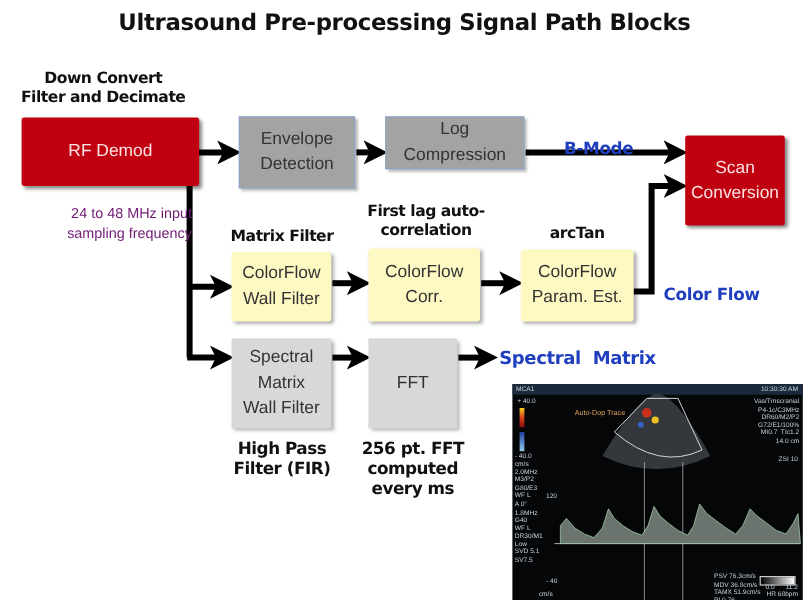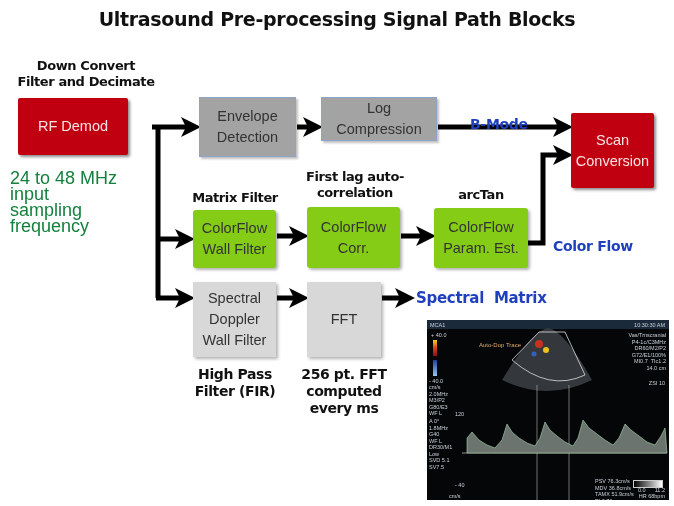--- a/index.html
+++ b/index.html
@@ -1,25 +1,25 @@
 <!DOCTYPE html>
 <html><head>
 <meta charset="utf-8">
 <style>
   html, body { margin:0; padding:0; background:#ffffff; }
   body { width:674px; height:506px; position:relative; overflow:hidden; font-family:"Liberation Sans", sans-serif; }
   .abs { position:absolute; }
   .title { left:0; width:674px; top:8px; text-align:center; font-weight:bold; font-size:19px; color:#111; font-family:"DejaVu Sans", sans-serif; letter-spacing:-0.3px; }
   .lbl { position:absolute; text-align:center; font-weight:bold; color:#111; font-size:13px; line-height:16px; font-family:"DejaVu Sans", sans-serif; letter-spacing:-0.4px; }
-  .note { position:absolute; text-align:left; color:#15803d; font-size:18px; line-height:16px; }
+  .note { position:absolute; text-align:right; color:#701a75; font-size:12px; line-height:16px; }
   .blue { position:absolute; font-weight:bold; color:#1f3fbf; font-size:14px; font-family:"DejaVu Sans", sans-serif; letter-spacing:-0.3px; }
   .box { position:absolute; display:flex; align-items:center; justify-content:center; text-align:center; font-size:14.5px; line-height:21px; box-sizing:border-box; }
   .red { background:#c00010; color:#fbe2e2; box-shadow:2px 2px 3px rgba(0,0,0,0.45); border-radius:2px; }
   .light { background:#a3a3a3; color:#333; border:1px solid #8fa3c8; box-shadow:2px 2px 2px rgba(0,0,0,0.25); }
-  .pink { background:#84cc16; color:#333; box-shadow:2px 2px 3px rgba(0,0,0,0.3); border-radius:3px; }
+  .pink { background:#fef9c3; color:#333; box-shadow:2px 2px 3px rgba(0,0,0,0.3); border-radius:3px; }
   .gray { background:#d8d8d8; color:#333; box-shadow:2px 2px 3px rgba(0,0,0,0.3); }
   svg.wires { position:absolute; left:0; top:0; }
   .us { left:427px; top:320px; width:242px; height:180px; background:#050607; overflow:hidden; }
   .us .t { position:absolute; color:#c9d2dc; font-size:5.5px; line-height:6.5px; font-family:"Liberation Sans", sans-serif; white-space:pre; }
 </style>
 </head>
 <body>
 
 <div class="abs title">Ultrasound Pre-processing Signal Path Blocks</div>
 
@@ -39,21 +39,21 @@
     <path d="M277,236 L300,236" marker-end="url(#ah)"></path>
     <path d="M401,236 L427,236" marker-end="url(#ah)"></path>
     <path d="M528,243 L543,243 L543,155 L564,155" marker-end="url(#ah)"></path>
     <path d="M277,298 L300,298" marker-end="url(#ah)"></path>
     <path d="M382,298 L406,298" marker-end="url(#ah)"></path>
   </g>
 </svg>
 
 <div class="lbl" style="left:8px; top:58px; width:156px; white-space:pre-line;">Down Convert
 Filter and Decimate</div>
-<div class="box red" style="left:18px; top:98px; width:110px; height:57px;">
+<div class="box red" style="left:18px; top:98px; width:148px; height:57px;">
     <span>RF Demod</span>
   </div>
 <div class="note" style="left:10px; top:170px; width:150px; white-space:pre-line;">24 to 48 MHz input
 sampling frequency</div>
 
 <div class="box light" style="left:199px; top:97px; width:97px; height:60px; white-space:pre-line;"><span>Envelope
 Detection</span></div>
 <div class="box light" style="left:321px; top:97px; width:116px; height:44px; white-space:pre-line;"><span>Log
 Compression</span></div>
 
@@ -68,21 +68,21 @@
 
 <div class="box pink" style="left:193px; top:210px; width:83px; height:58px; white-space:pre-line;"><span>ColorFlow
 Wall Filter</span></div>
 <div class="box pink" style="left:307px; top:207px; width:93px; height:61px; white-space:pre-line;"><span>ColorFlow
 Corr.</span></div>
 <div class="box pink" style="left:434px; top:208px; width:94px; height:60px; white-space:pre-line;"><span>ColorFlow
 Param. Est.</span></div>
 <div class="blue" style="left:553px; top:238px;">Color Flow</div>
 
 <div class="box gray" style="left:193px; top:282px; width:83px; height:75px; white-space:pre-line;"><span>Spectral
-Doppler
+Matrix
 Wall Filter</span></div>
 <div class="box gray" style="left:307px; top:282px; width:74px; height:75px;">
     <span>FFT</span>
   </div>
 <div class="blue" style="left:416px; top:289px; font-size:15px; white-space:pre;">Spectral  Matrix</div>
 
 <div class="lbl" style="left:180px; top:366px; width:110px; font-size:14px; line-height:17px; white-space:pre-line;">High Pass
 Filter (FIR)</div>
 <div class="lbl" style="left:294px; top:366px; width:100px; font-size:14px; line-height:17px; white-space:pre-line;">256 pt. FFT
 computed

